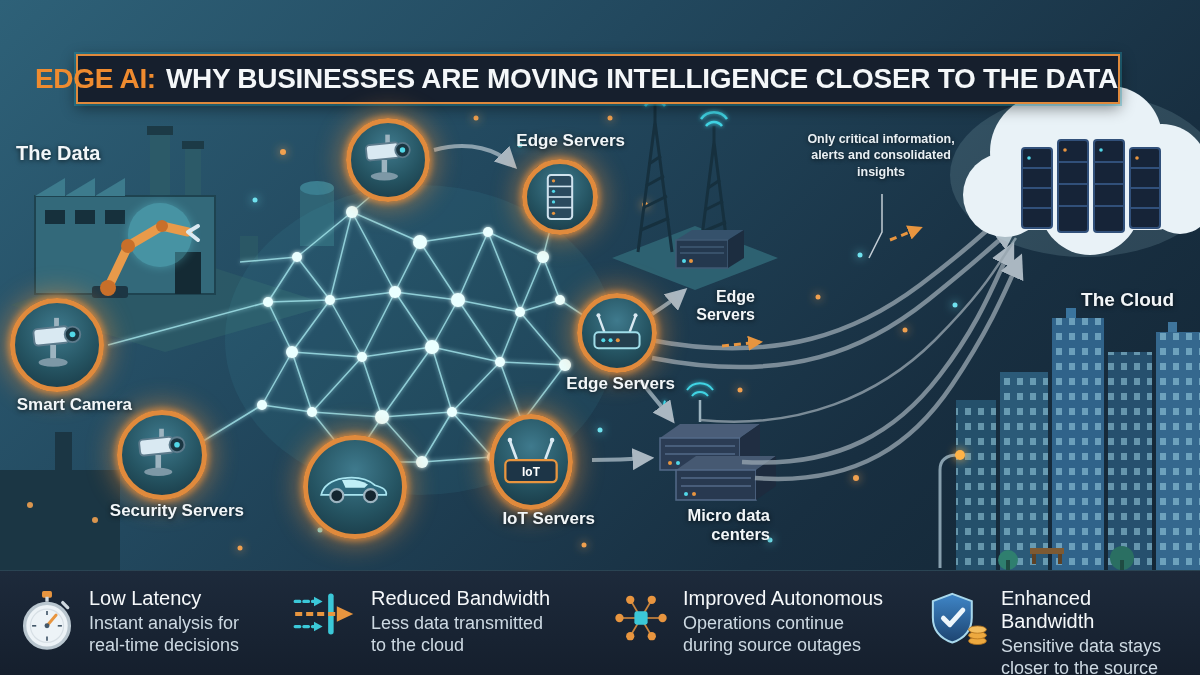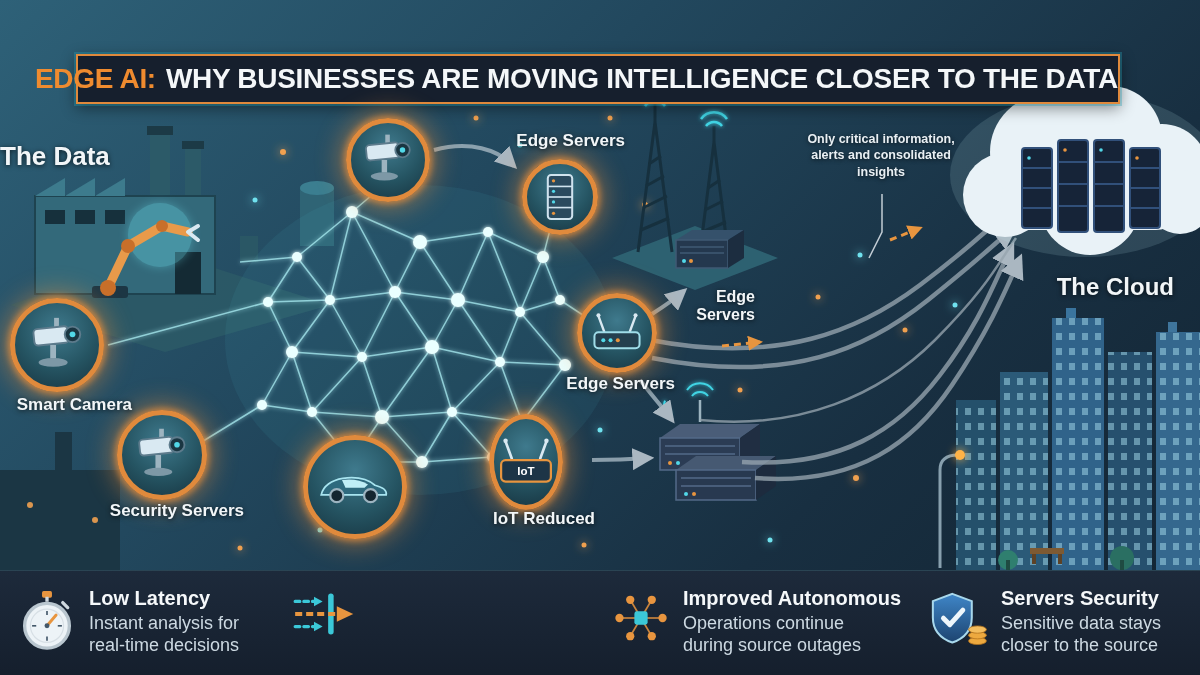--- a/index.html
+++ b/index.html
@@ -18,21 +18,21 @@
   .annotation{position:absolute;color:#e9eff3;font-weight:bold;font-size:12.5px;text-align:center;
     line-height:1.3;text-shadow:0 1px 4px rgba(0,0,0,.6);}
   .node{position:absolute;border-radius:50%;border:5px solid #e08a3c;box-sizing:border-box;
     background:radial-gradient(circle at 50% 32%,#3f7a8d 0%,#255462 55%,#173440 100%);
     box-shadow:0 0 24px 7px rgba(238,145,60,.45),0 0 6px 2px rgba(238,145,60,.7);
     display:flex;align-items:center;justify-content:center;}
   .bar{position:absolute;left:0;top:570px;width:1200px;height:105px;
     background:linear-gradient(180deg,#1d2a3b,#151f2d);border-top:1px solid rgba(120,200,220,.22);}
   .benefit{position:absolute;display:flex;align-items:flex-start;gap:13px;}
   .benefit svg{flex:none;margin-top:2px;}
-  .bt{font-size:20px;font-weight:bold;color:#f5f8fa;line-height:1.15;margin-bottom:3px;}
+  .bt{font-size:20px;font-weight:normal;color:#f5f8fa;line-height:1.15;margin-bottom:3px;}
   .bd{font-size:18px;color:#cdd9e2;line-height:1.22;}
 </style>
 </head>
 <body>
 
 <div class="stage">
 
   <svg width="0" height="0" style="position:absolute" aria-hidden="true">
     <defs>
       <symbol id="ic-cam" viewBox="0 0 64 64">
@@ -363,39 +363,40 @@
   <div class="node" style="left:117px;top:410px;width:90px;height:90px">
     <svg width="60" height="60">
         <use href="#ic-cam"></use>
       </svg>
   </div>
   <div class="node" style="left:303px;top:435px;width:104px;height:104px">
     <svg width="78" height="40">
         <use href="#ic-car"></use>
       </svg>
   </div>
-  <div class="node" style="left:489px;top:414px;width:74px;height:96px">
+  <div class="node" style="left:489px;top:414px;width:84px;height:96px">
     <svg width="66" height="56" viewBox="0 0 72 60">
       <line x1="20" y1="26" x2="13" y2="7" stroke="#d9e9f2" stroke-width="3" stroke-linecap="round"></line>
       <circle cx="13" cy="6" r="2.5" fill="#d9e9f2"></circle>
       <line x1="52" y1="26" x2="59" y2="7" stroke="#d9e9f2" stroke-width="3" stroke-linecap="round"></line>
       <circle cx="59" cy="6" r="2.5" fill="#d9e9f2"></circle>
       <rect x="8" y="28" width="56" height="24" rx="5" fill="#1d3547" stroke="#e8953f" stroke-width="2.5"></rect>
       <text x="36" y="45" text-anchor="middle" font-size="13" font-weight="bold" fill="#ffffff" font-family="Liberation Sans, sans-serif">IoT</text>
     </svg>
   </div>
 
-  <div class="lbl left" style="left:0;top:142px;font-size:26px">The Data</div>
+  <div class="lbl left" style="left:16px;top:142px;font-size:20px">The Data</div>
   <div class="lbl" style="left:500px;top:131px;width:125px">Edge Servers</div>
   <div class="lbl" style="left:0px;top:395px;width:132px">Smart Camera</div>
   <div class="lbl" style="left:100px;top:501px;width:144px">Security Servers</div>
-  <div class="lbl" style="left:480px;top:509px;width:115px">IoT Reduced</div>
+  <div class="lbl" style="left:480px;top:509px;width:115px">IoT Servers</div>
   <div class="lbl" style="left:560px;top:374px;width:115px">Edge Servers</div>
   <div class="lbl" style="left:683px;top:288px;width:72px;font-size:16px">Edge Servers</div>
-  <div class="lbl" style="left:1014px;top:273px;width:160px;font-size:24px">The Cloud</div>
+  <div class="lbl" style="left:655px;top:506px;width:115px;font-size:16.5px">Micro data centers</div>
+  <div class="lbl" style="left:1014px;top:289px;width:160px;font-size:19px">The Cloud</div>
   <div class="annotation" style="left:792px;top:131px;width:178px">Only critical information, alerts and consolidated insights</div>
 
   <div class="bar">
 
     <div class="benefit" style="left:18px;top:16px;width:265px">
       <svg width="58" height="62" viewBox="0 0 70 74">
         <rect x="29" y="2" width="12" height="8" rx="2" fill="#e8953f"></rect>
         <rect x="33" y="9" width="4" height="6" fill="#cfd8df"></rect>
         <line x1="54" y1="16" x2="60" y2="22" stroke="#cfd8df" stroke-width="4" stroke-linecap="round"></line>
         <circle cx="35" cy="44" r="27" fill="#edf3f7" stroke="#b9c6cf" stroke-width="4"></circle>
@@ -418,20 +419,24 @@
         <g stroke="#3bc8d8" stroke-width="4" stroke-dasharray="6 5" stroke-linecap="round">
           <line x1="4" y1="14" x2="28" y2="14"></line>
           <line x1="4" y1="46" x2="28" y2="46"></line>
         </g>
         <polygon points="28,8 39,14 28,20" fill="#3bc8d8"></polygon>
         <polygon points="28,40 39,46 28,52" fill="#3bc8d8"></polygon>
         <rect x="46" y="4" width="7" height="52" rx="3.5" fill="#3bc8d8"></rect>
         <line x1="4" y1="30" x2="57" y2="30" stroke="#e8953f" stroke-width="5" stroke-dasharray="9 5"></line>
         <polygon points="57,20 78,30 57,40" fill="#e8953f"></polygon>
       </svg>
+      <div>
+        <div class="bt">Reduced Bandwidth</div>
+        <div class="bd" style="width:190px">Less data transmitted to the cloud</div>
+      </div>
     </div>
 
     <div class="benefit" style="left:612px;top:16px;width:300px">
       <svg width="58" height="58" viewBox="0 0 70 70">
         <g stroke="#e8953f" stroke-width="2" opacity="0.85">
           <line x1="35" y1="35" x2="61" y2="35"></line>
             <line x1="35" y1="35" x2="48" y2="57"></line>
           <line x1="35" y1="35" x2="22" y2="57"></line>
             <line x1="35" y1="35" x2="9" y2="35"></line>
           <line x1="35" y1="35" x2="22" y2="13"></line>
@@ -459,19 +464,19 @@
               <stop offset="1" stop-color="#1d4470"></stop>
           </linearGradient>
         </defs>
         <path d="M30,4 L54,13 V33 C54,49 44,59 30,64 C16,59 6,49 6,33 V13 Z" fill="url(#shg)" stroke="#a8d8ec" stroke-width="2.5"></path>
         <path d="M19,34 L27,42 L43,24" fill="none" stroke="#eef6fb" stroke-width="6" stroke-linecap="round" stroke-linejoin="round"></path>
         <ellipse cx="61" cy="62" rx="11" ry="4.5" fill="#eda93f" stroke="#b4731c"></ellipse>
         <ellipse cx="61" cy="55" rx="11" ry="4.5" fill="#eda93f" stroke="#b4731c"></ellipse>
         <ellipse cx="61" cy="48" rx="11" ry="4.5" fill="#f3bd5e" stroke="#b4731c"></ellipse>
       </svg>
       <div>
-        <div class="bt">Servers Security</div>
+        <div class="bt">Enhanced Bandwidth</div>
         <div class="bd" style="width:178px">Sensitive data stays closer to the source</div>
       </div>
     </div>
   </div>
 
 </div>
 
 </body></html>

